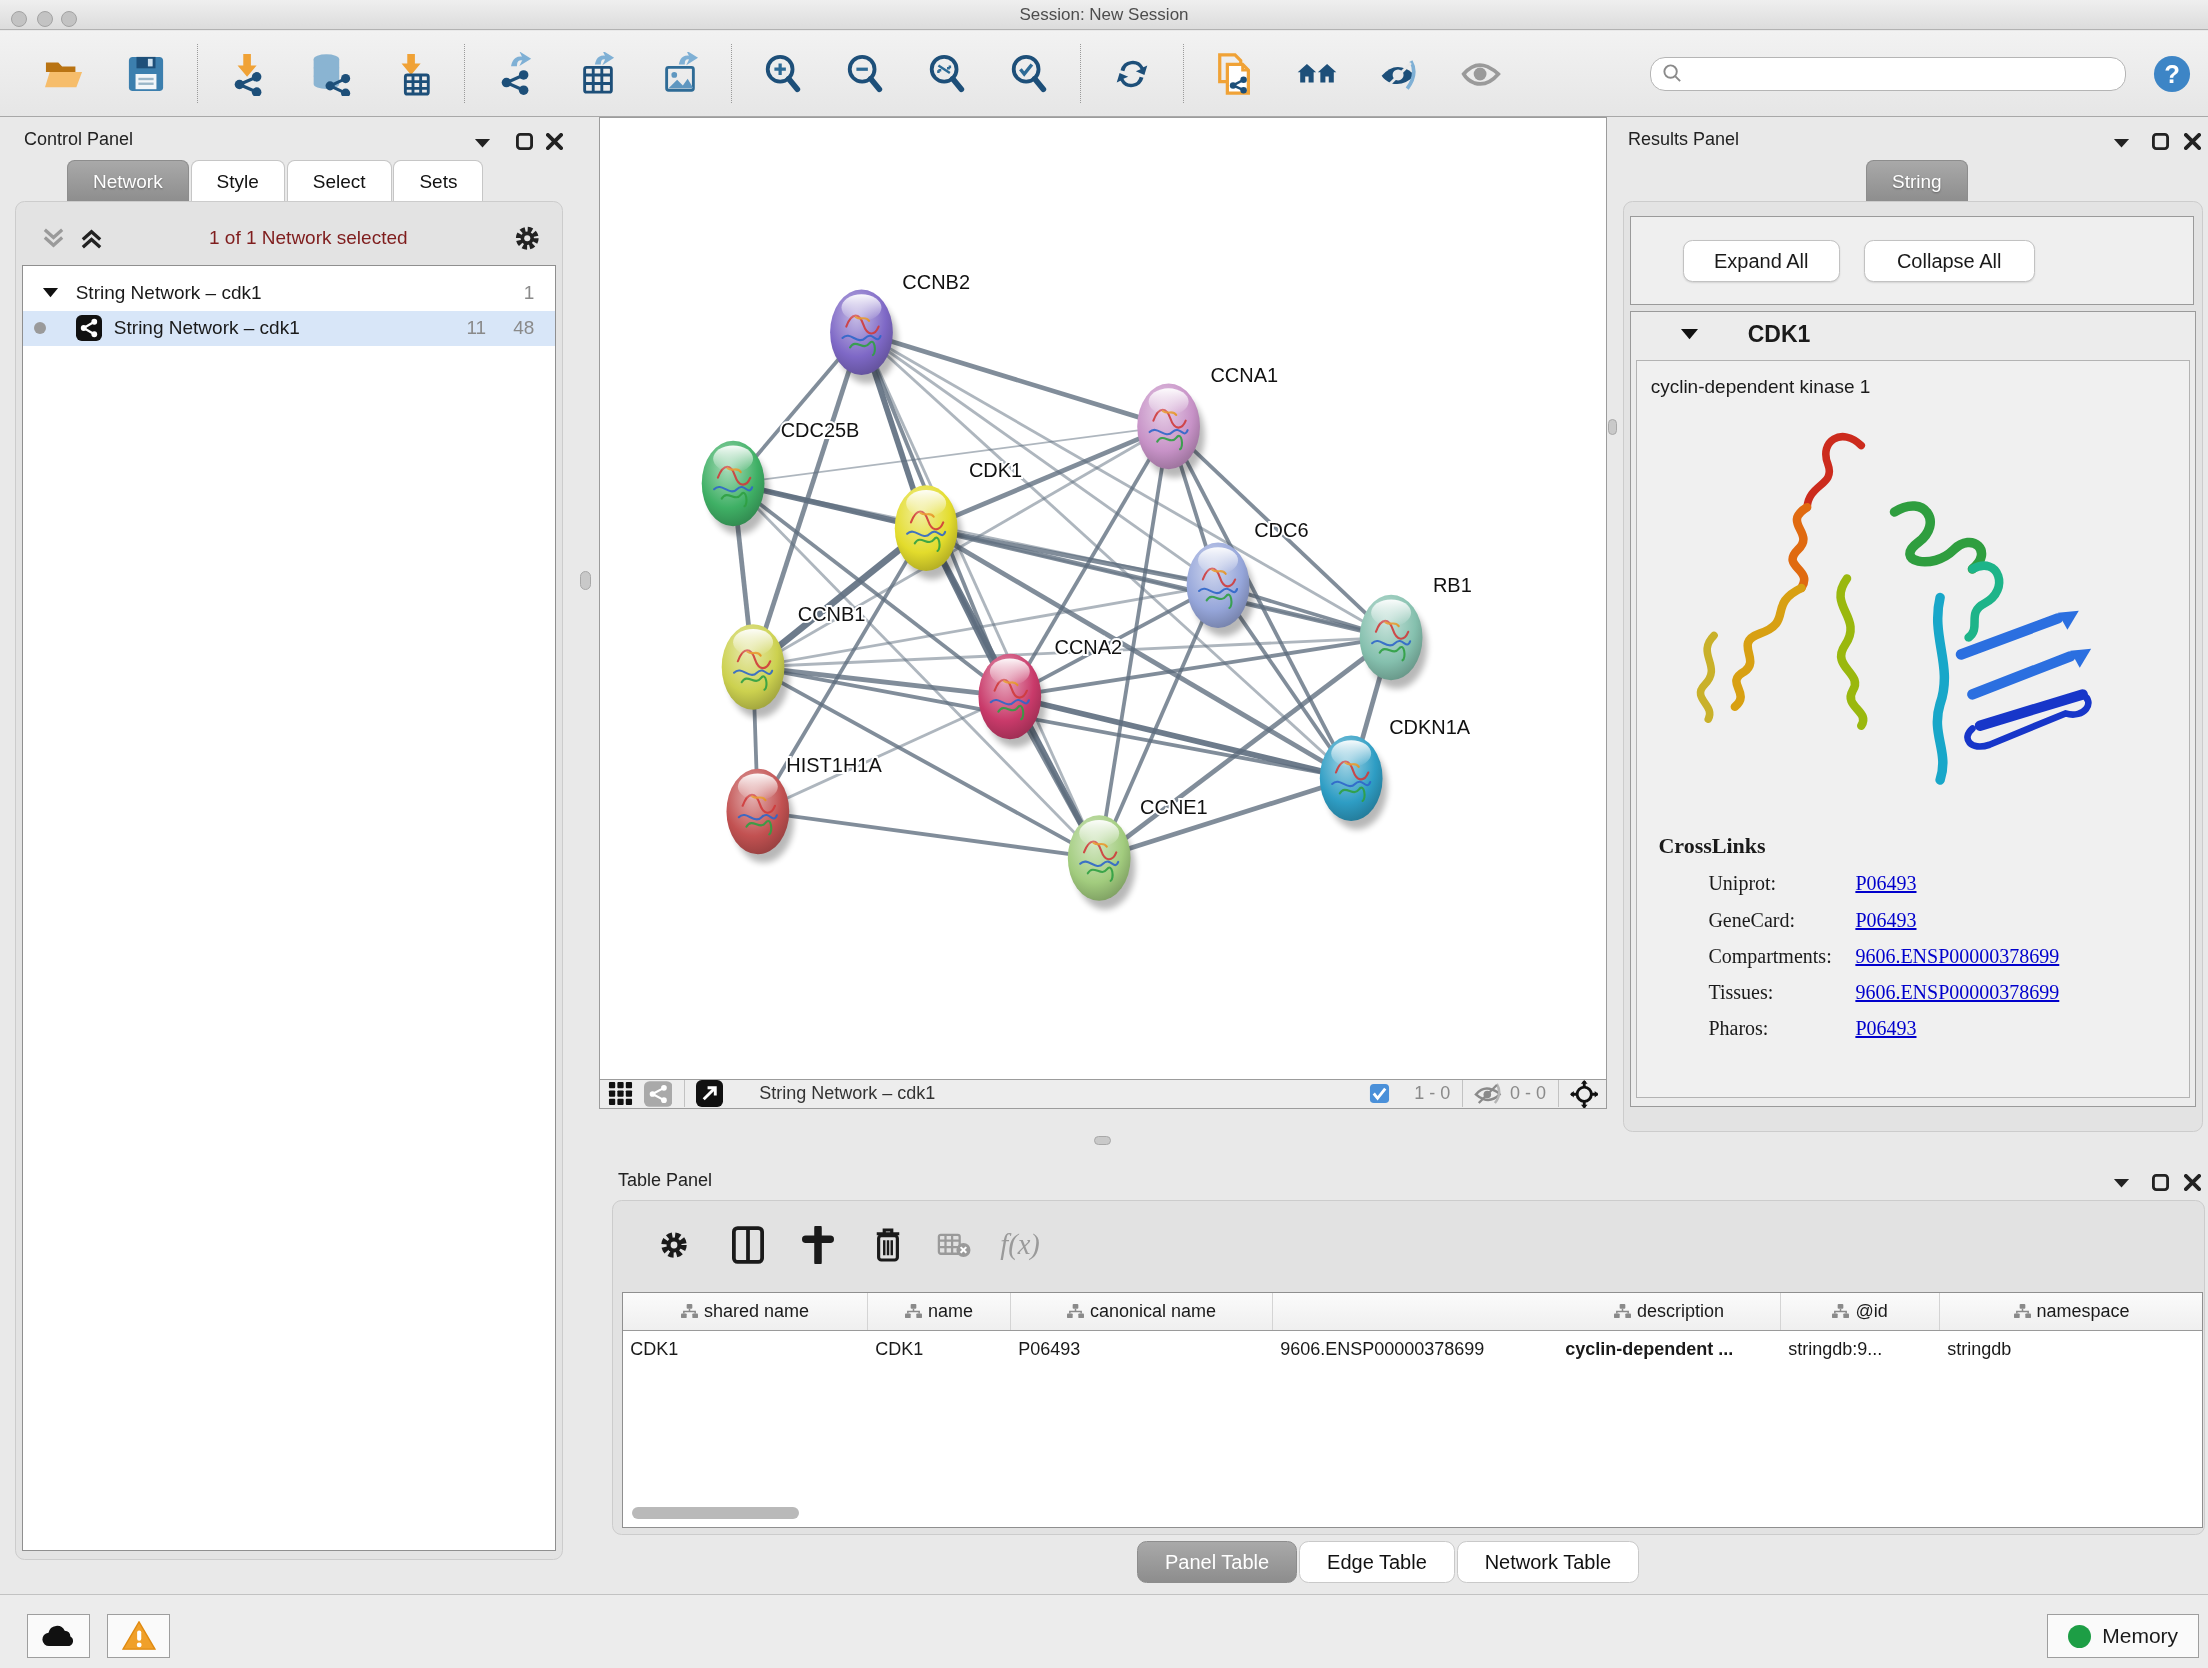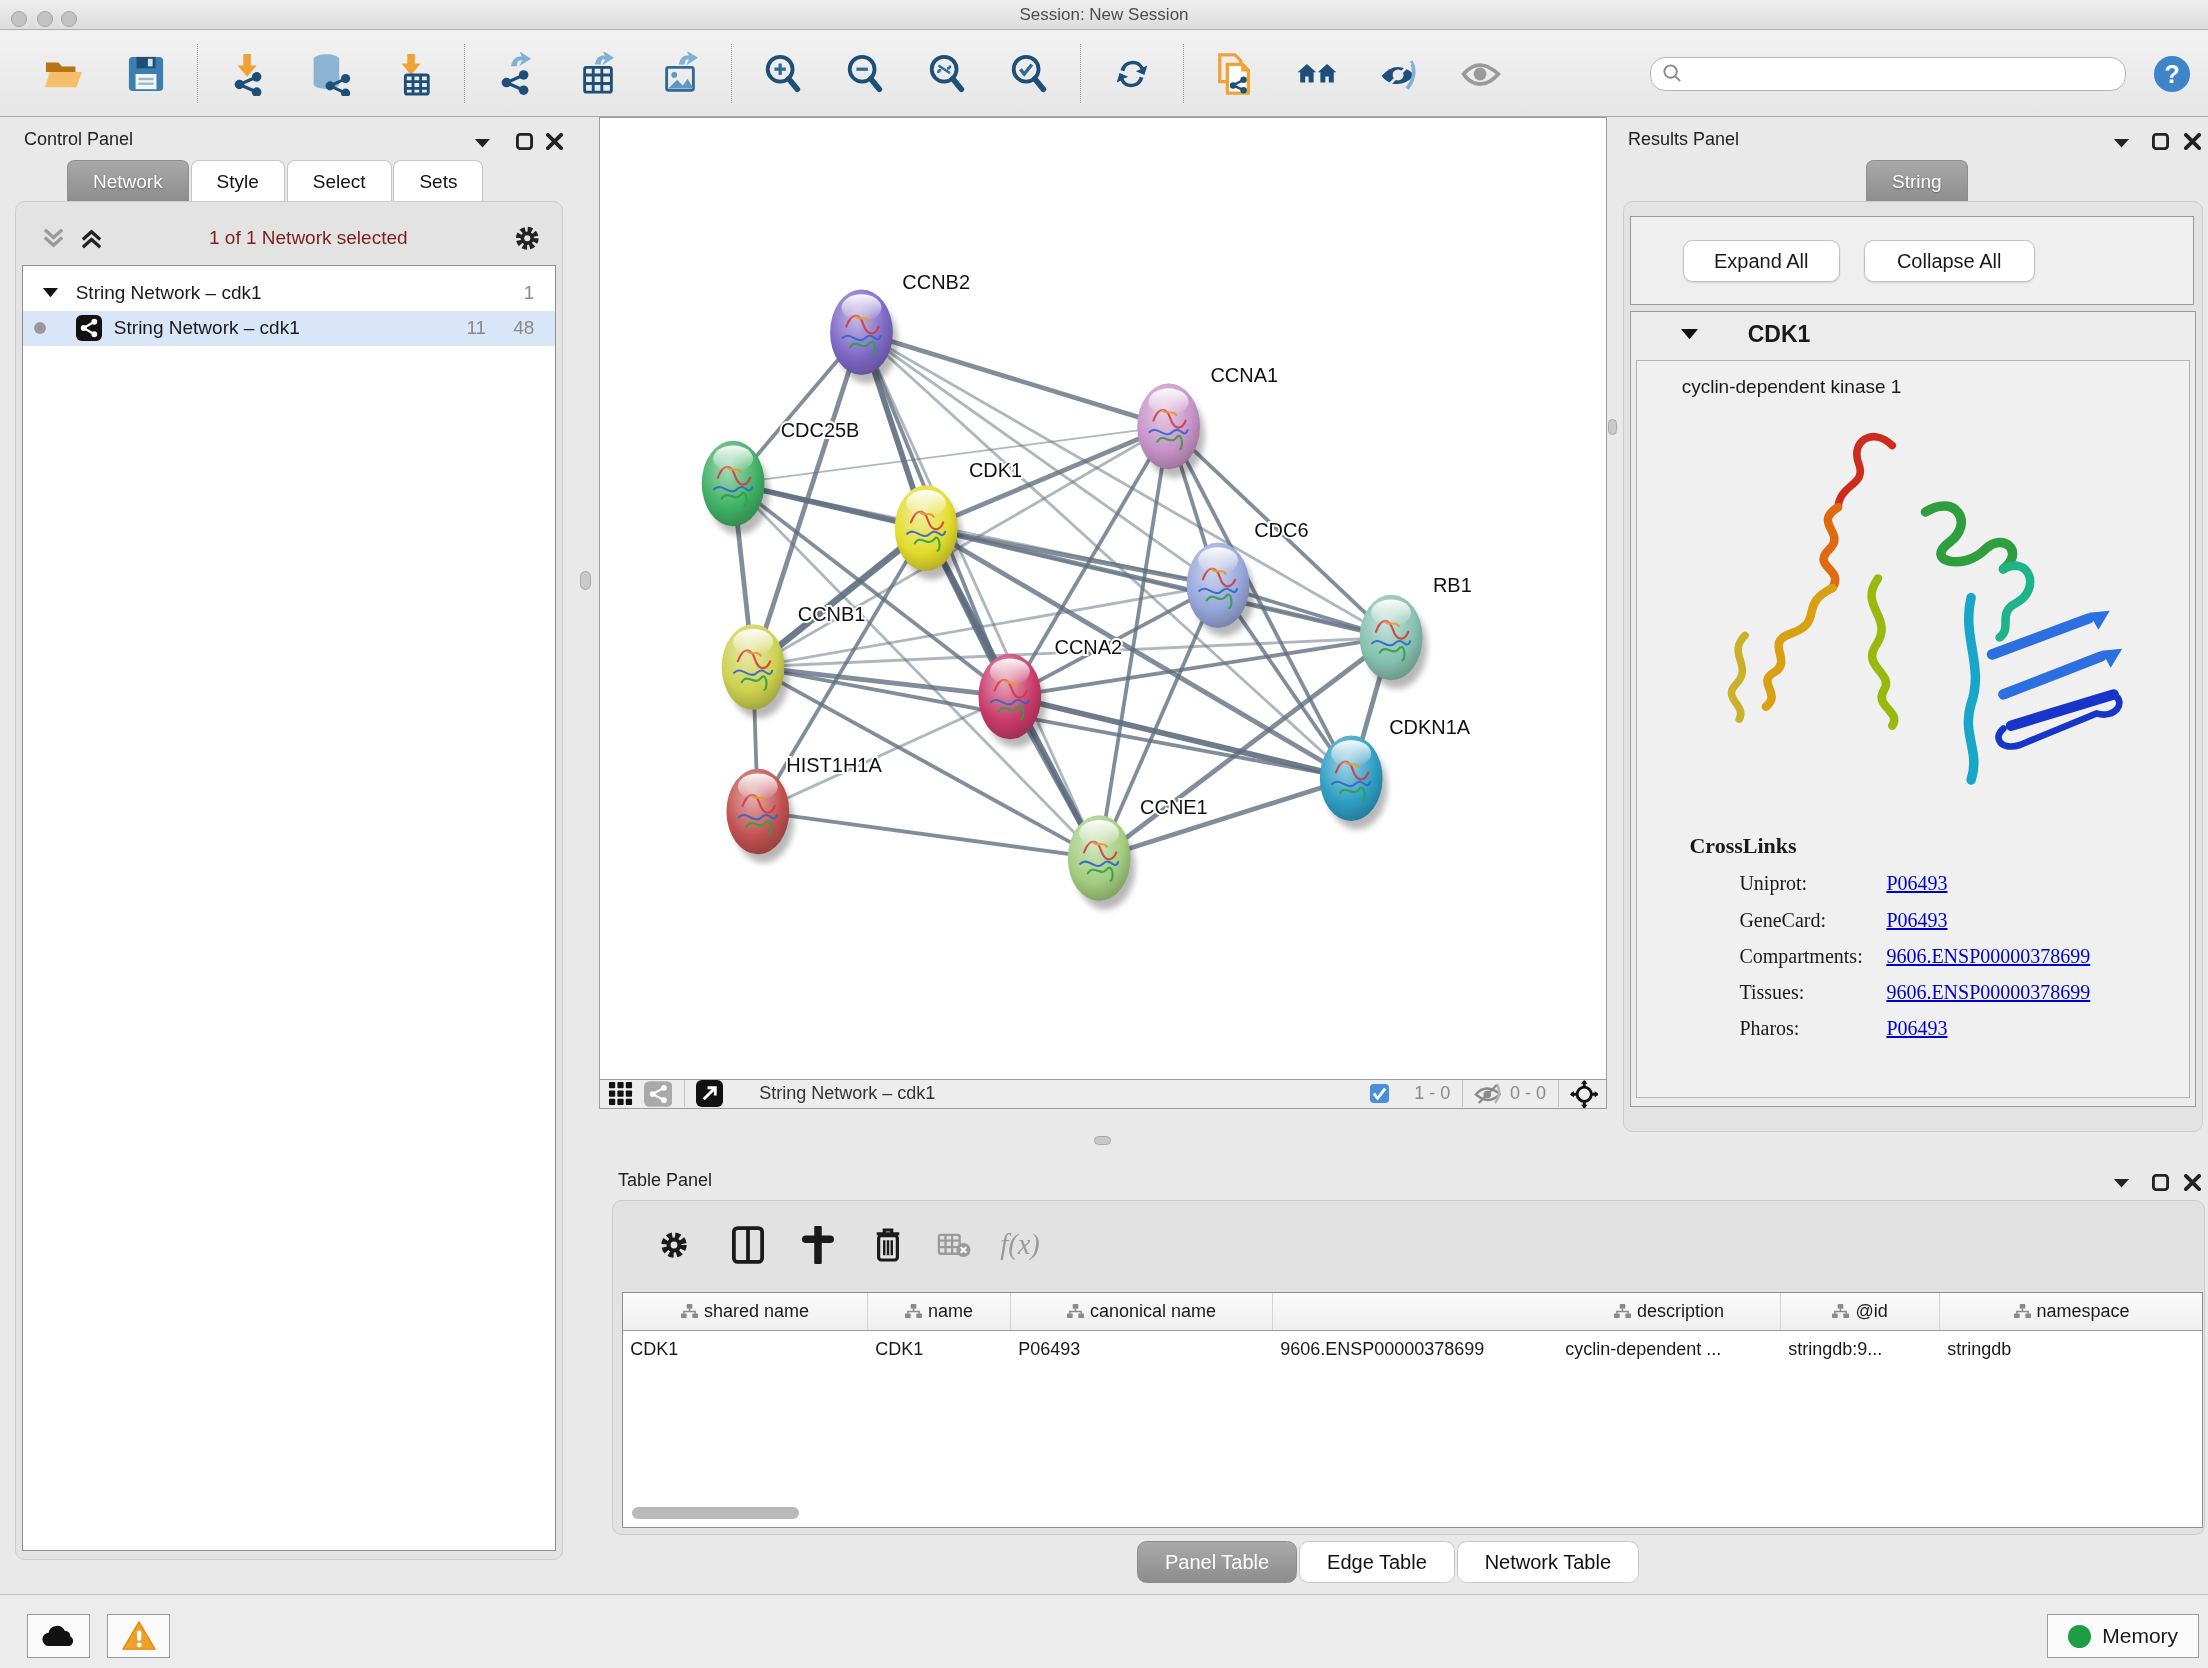--- a/index.html
+++ b/index.html
@@ -70,21 +70,21 @@
     background:#e3e3e3;border:1px solid #cccccc;border-radius:9.5px;}
   .rp-buttonsbox{position:absolute;left:5.7px;right:8px;top:14.3px;height:89px;
     background:#efefef;border:1px solid #9a9a9a;}
   .rp-btn{position:absolute;top:23px;height:42px;background:#fff;border:1px solid #c2c2c2;
     border-radius:9.5px;font-size:20px;display:flex;align-items:center;justify-content:center;
     box-shadow:0 1px 1.9px rgba(0,0,0,.12);cursor:pointer;}
   .rp-cdkbox{position:absolute;left:5.7px;right:5.7px;top:109px;bottom:24px;
     background:#ececec;border:1px solid #9a9a9a;}
   .rp-cdk-head{height:44px;display:flex;align-items:center;}
   .rp-inner{position:absolute;left:5.7px;right:5.7px;top:48px;bottom:7.6px;background:#f0f0f0;
-    border:1px solid #b3b3b3;overflow:hidden;padding-left:31px;}
+    border:1px solid #b3b3b3;overflow:hidden;}
   .rp-desc{margin:15px 0 0 13.3px;font-size:19px;}
   .crosslinks{font-family:"Liberation Serif", serif;margin-top:17px;}
   .cl-title{font-size:22px;font-weight:bold;margin-left:21px;}
   .cl-row{display:flex;margin:13.3px 0 0 42px;font-size:20px;}
   .cl-label{width:147px;margin-left:29px;}
   .cl-val a{color:#0000cc;}
   
   .tp-container{position:absolute;left:612px;top:1200px;width:1593px;height:335px;
     background:#e2e2e2;border:1px solid #cccccc;border-radius:9.5px;}
   .tp-toolbar{position:absolute;left:34px;top:13.3px;height:61px;display:flex;align-items:center;}
@@ -873,21 +873,21 @@
             </g>
           </svg>
           <span>namespace</span>
         </div>
       </div>
     <div class="tp-drow" id="tp-drow">
         <div class="tp-dcell" style="width: 245px;">CDK1</div>
         <div class="tp-dcell" style="width: 143px;">CDK1</div>
         <div class="tp-dcell" style="width: 262px;">P06493</div>
         <div class="tp-dcell" style="width: 285px;">9606.ENSP00000378699</div>
-        <div class="tp-dcell" style="width: 223px;">cyclin-dependent ...</div>
+        <div class="tp-dcell" style="width: 223px; font-weight: bold;">cyclin-dependent ...</div>
         <div class="tp-dcell" style="width: 159px;">stringdb:9...</div>
         <div class="tp-dcell" style="width: 264px;">stringdb</div>
       </div>
     <div class="tp-scroll"></div>
   </div>
 </div>
 <div class="tp-tabs" id="tp-tabs"><span class="btab sel">Panel Table</span><span class="btab">Edge Table</span><span class="btab">Network Table</span></div>
 
 <div class="statusbar">
   <div class="sb-btn" style="left:27px;width:63px">

